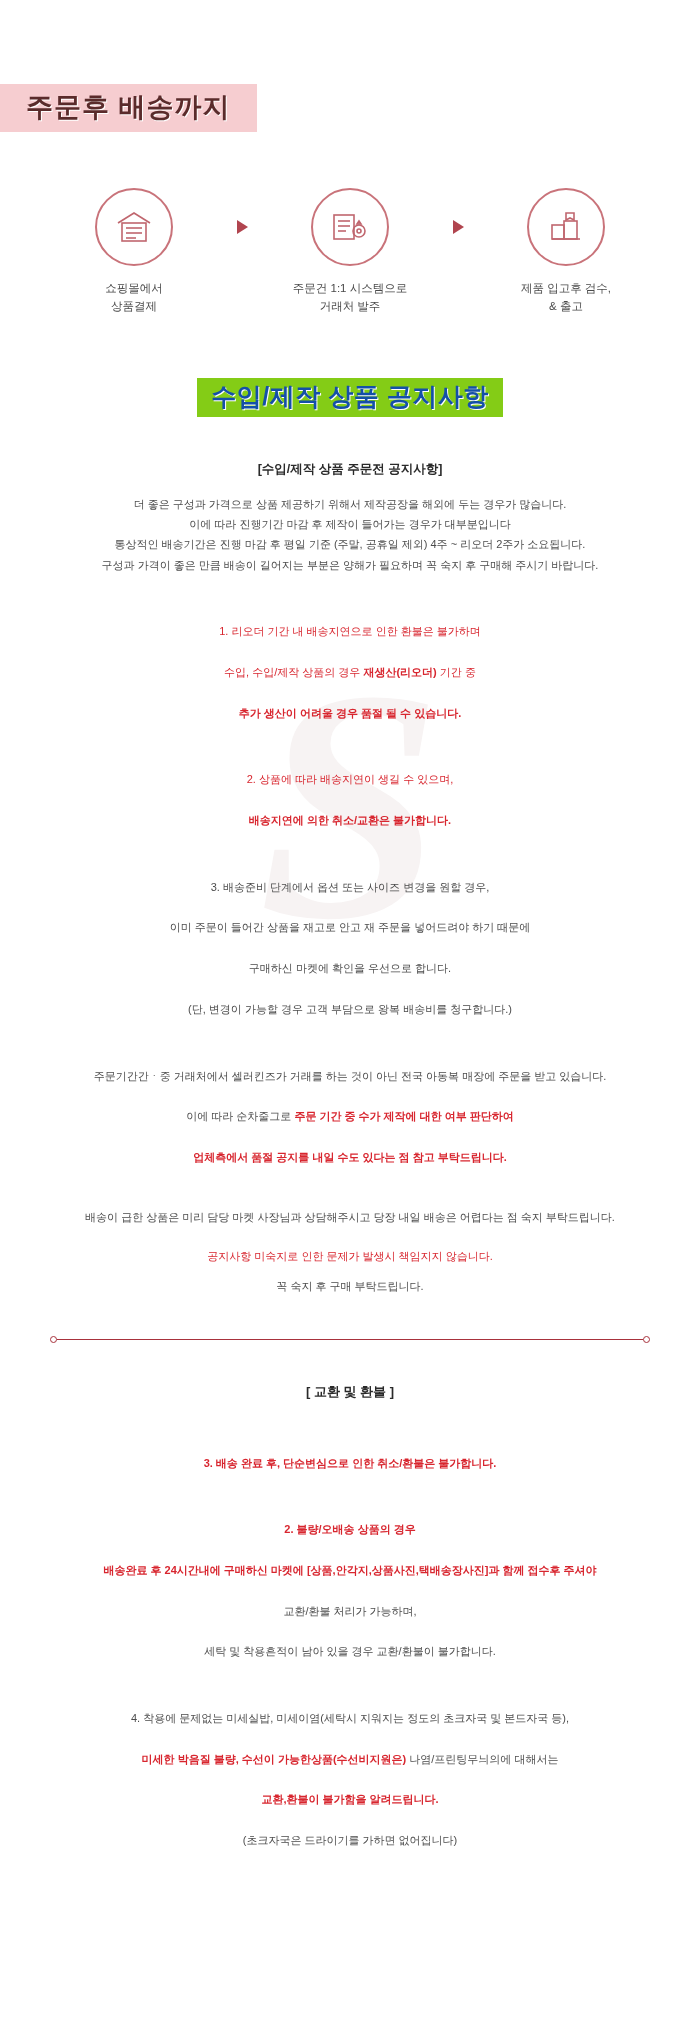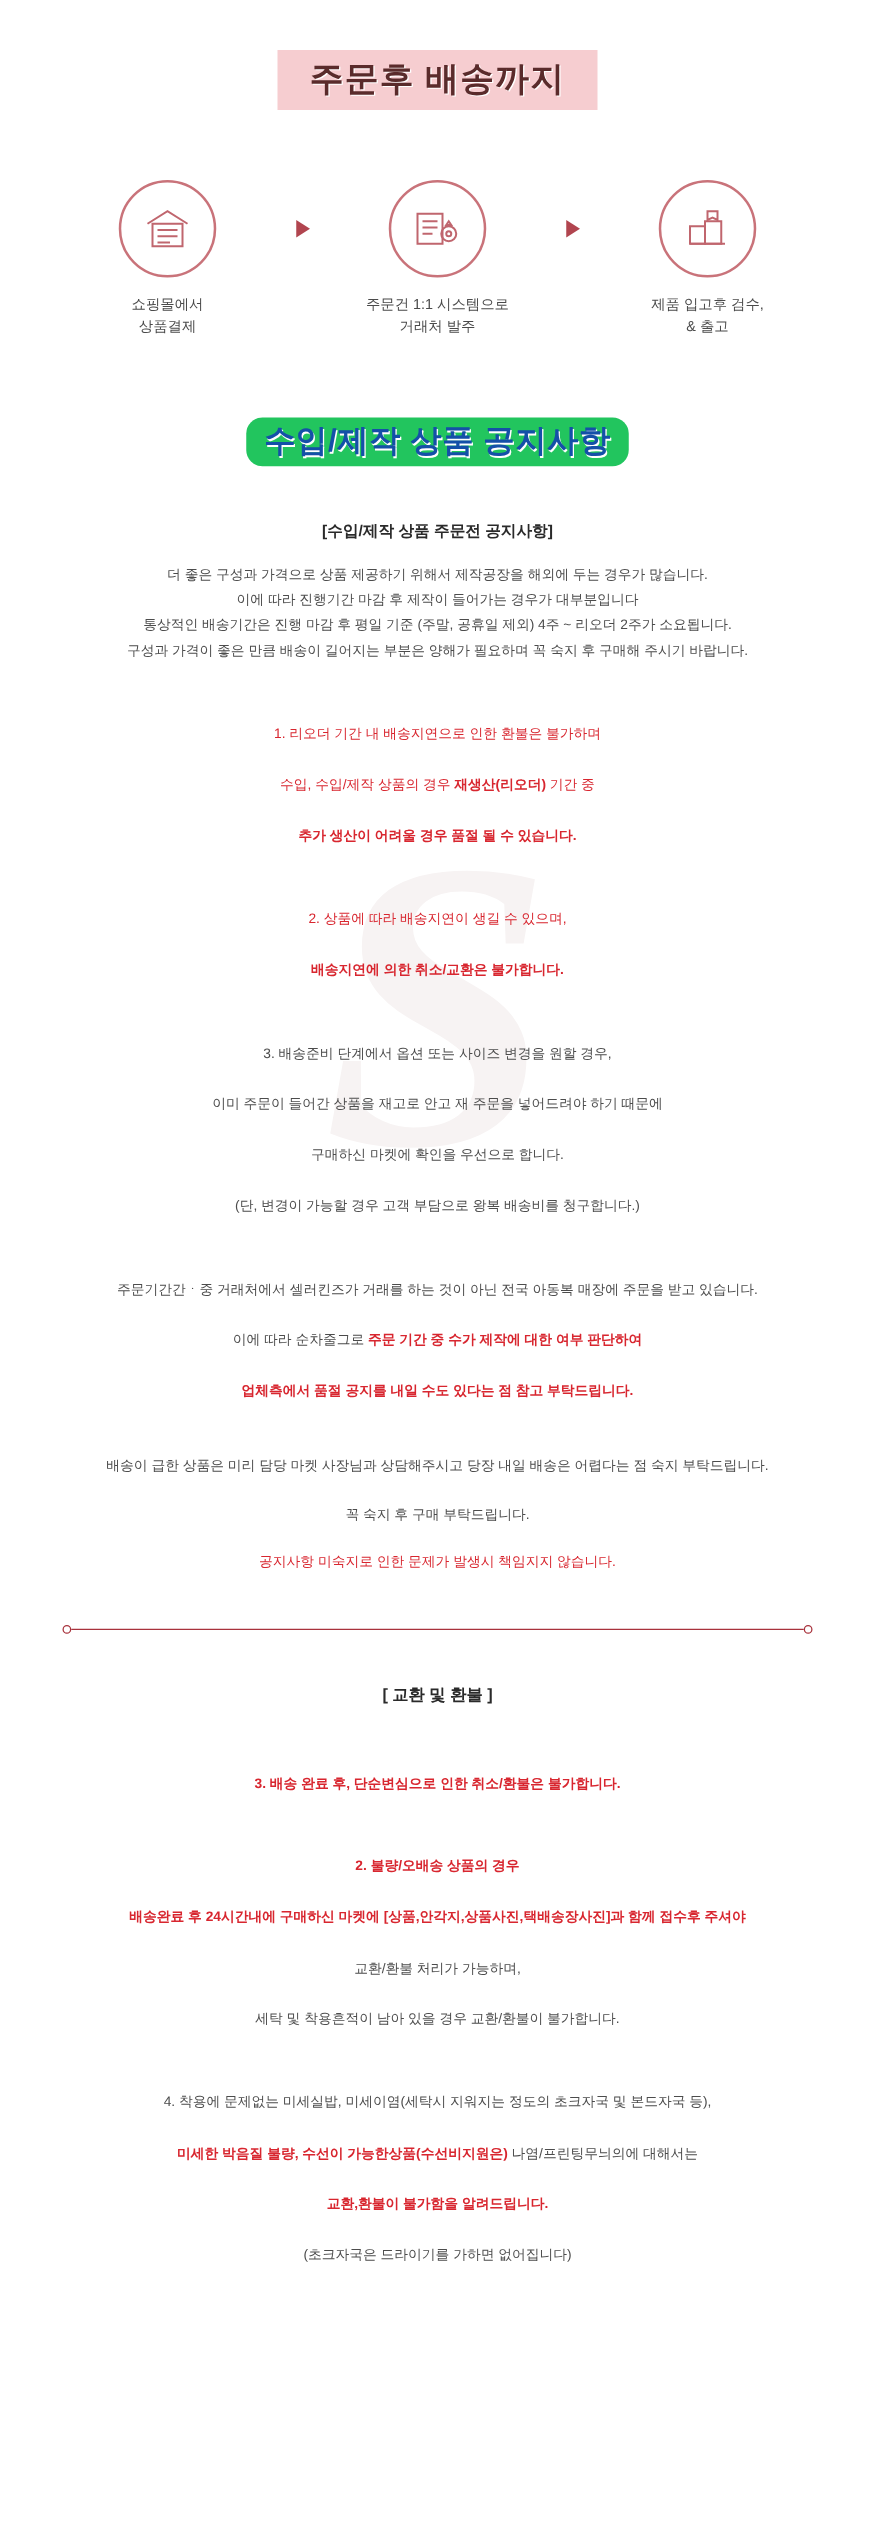--- a/index.html
+++ b/index.html
@@ -33,21 +33,22 @@
     z-index: 0;
     user-select: none;
     font-style: italic;
     font-weight: bold;
   }
   .content { position: relative; z-index: 1; }
 
   
   .top-banner {
     padding-top: 40px;
-    text-align: center;
+    text-align: left;
+    margin-top: 44px;
   }
   .title-pill {
     display: inline-block;
     background: #f6cdd0;
     padding: 5px 26px 7px 26px;
   }
   .title-pill .t {
     font-size: 27px;
     font-weight: bold;
     color: #5a2b2b;
@@ -95,28 +96,27 @@
     border-left: 11px solid #b1454f;
   }
 
   
   .sec-head {
     margin-top: 62px;
     text-align: center;
   }
   .sec-head .hl {
     display: inline-block;
-    background: #22c55e;
+    background: #84cc16;
     padding: 2px 14px 4px 14px;
     font-size: 25px;
     font-weight: bold;
     color: #1450a8;
     letter-spacing: 0.5px;
     text-shadow: 1px 1px 0 #fff;
-    border-radius: 13px;
   }
 
   
   .block {
     text-align: center;
     margin: 0 auto;
     width: 640px;
   }
   .b-title {
     font-size: 12.5px;
@@ -265,22 +265,22 @@
       </div>
 
 
       <div class="para gap-l">
         주문기간간ㆍ중 거래처에서 셀러킨즈가 거래를 하는 것이 아닌 전국 아동복 매장에 주문을 받고 있습니다.<br>
         이에 따라 순차줄그로 <span class="r">주문 기간 중 수가 제작에 대한 여부 판단하여</span><br>
         <span class="r">업체측에서 품절 공지를 내일 수도 있다는 점 참고 부탁드립니다.</span>
       </div>
 
       <div class="para">배송이 급한 상품은 미리 담당 마켓 사장님과 상담해주시고 당장 내일 배송은 어렵다는 점 숙지 부탁드립니다.</div>
+      <div class="para red gap-s">공지사항 미숙지로 인한 문제가 발생시 책임지지 않습니다.</div>
       <div class="para">꼭 숙지 후 구매 부탁드립니다.</div>
-      <div class="para red gap-s">공지사항 미숙지로 인한 문제가 발생시 책임지지 않습니다.</div>
     </div>
 
     <div class="divider">
       <span class="dot"></span>
         <span class="ln"></span>
         <span class="dot"></span>
     </div>
 
     <div class="block">
       <div class="head-br">[ 교환 및 환불 ]</div>

